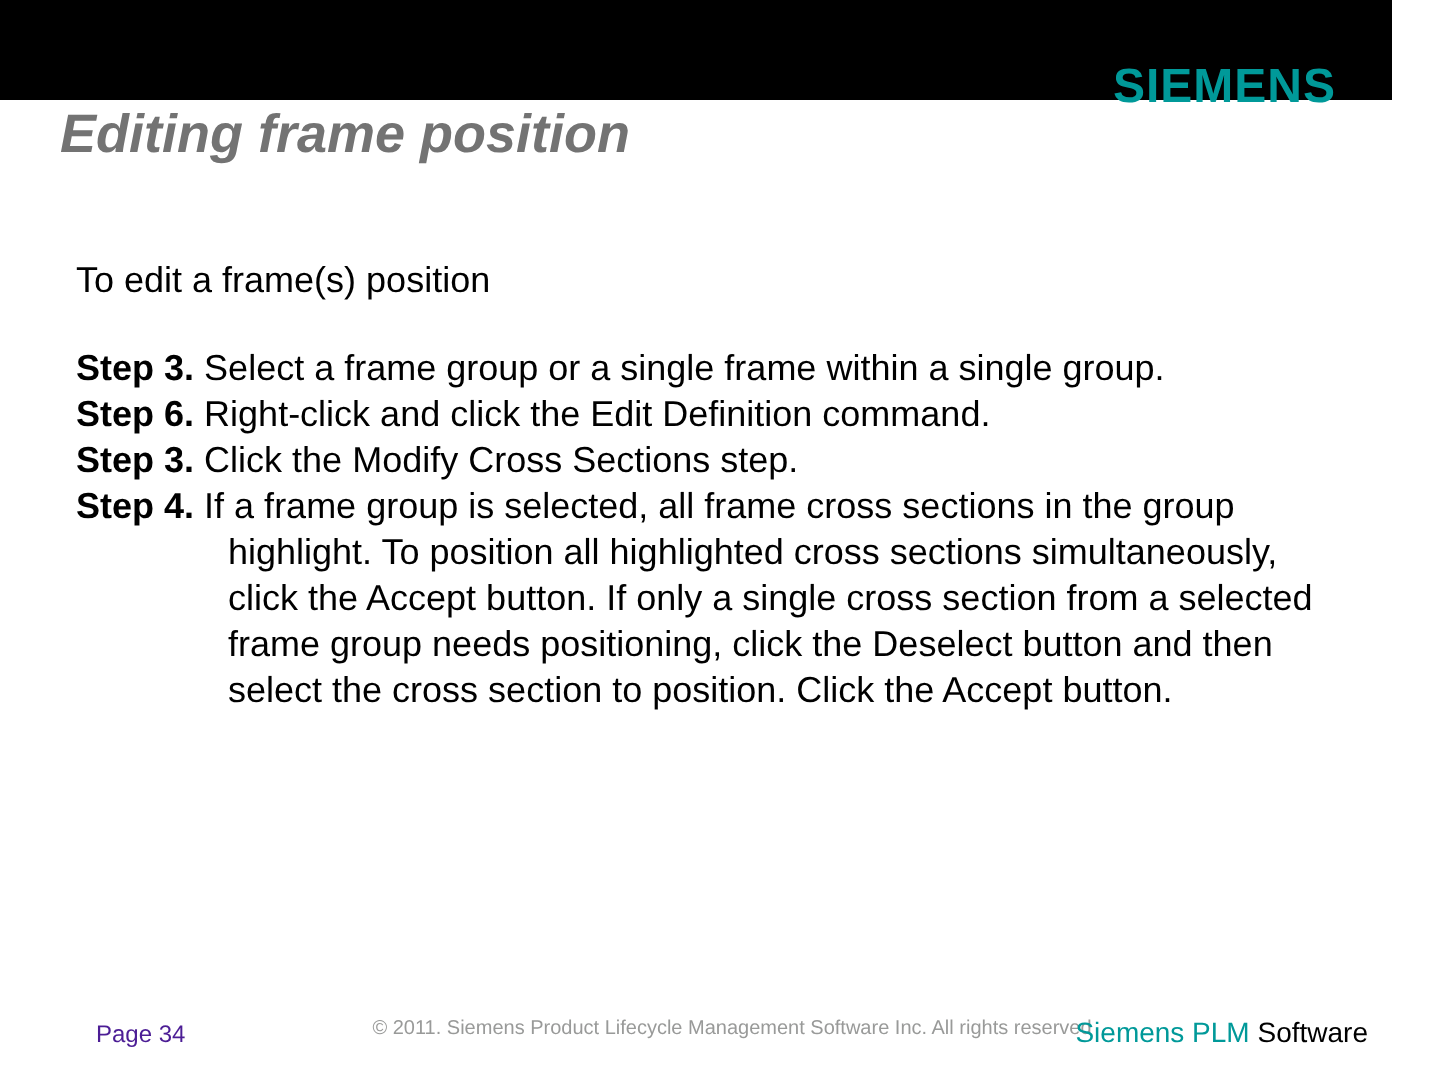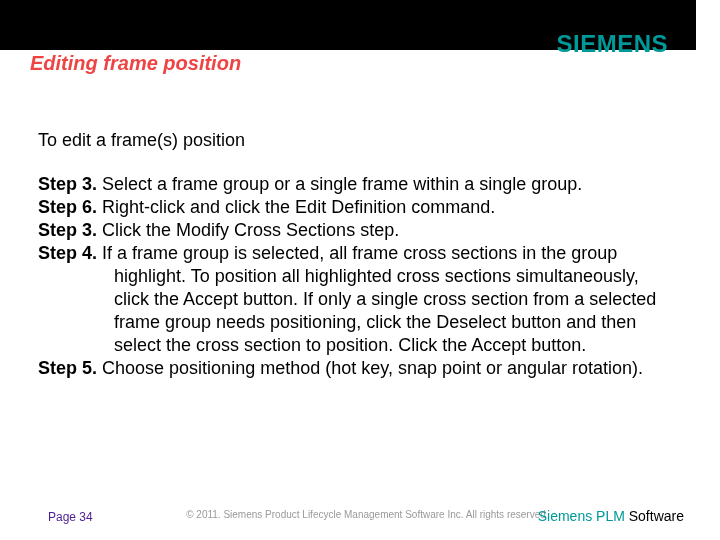--- a/index.html
+++ b/index.html
@@ -26,24 +26,24 @@
     color: #009999;
     font-family: Arial, Helvetica, sans-serif;
     font-size: 24px;
     font-weight: 900;
     letter-spacing: 0.5px;
   }
   .title {
     position: absolute;
     top: 52px;
     left: 30px;
-    font-size: 20px;
+    font-size: 27px;
     font-weight: 700;
     font-style: italic;
-    color: #ef4444;
+    color: #737373;
   }
   .body {
     position: absolute;
     top: 130px;
     left: 38px;
     right: 38px;
     color: #000;
   }
   .intro {
     font-size: 18px;
@@ -97,21 +97,20 @@
   <div class="logo">SIEMENS</div>
   <div class="title">Editing frame position</div>
 
   <div class="body">
     <div class="intro">To edit a frame(s) position</div>
     <div class="steps">
       <div class="step"><b>Step 3.</b> <span>Select a frame group or a single frame within a single group.</span></div>
       <div class="step"><b>Step 6.</b> <span>Right-click and click the Edit Definition command.</span></div>
       <div class="step"><b>Step 3.</b> <span>Click the Modify Cross Sections step.</span></div>
       <div class="step"><b>Step 4.</b> <span>If a frame group is selected, all frame cross sections in the group highlight. To position all highlighted cross sections simultaneously, click the Accept button. If only a single cross section from a selected frame group needs positioning, click the Deselect button and then select the cross section to position. Click the Accept button.</span></div>
-      <div class="step"><b>Step 5.</b> <span>Choose positioning method (hot key, snap point or angular rotation).</span></div>
     </div>
   </div>
 
   <div class="footer">
     <div class="copyright">© 2011. Siemens Product Lifecycle Management Software Inc. All rights reserved</div>
     <div class="page">Page 34</div>
     <div class="brand">
       <span class="teal">Siemens PLM </span><span>Software</span>
     </div>
   </div>

